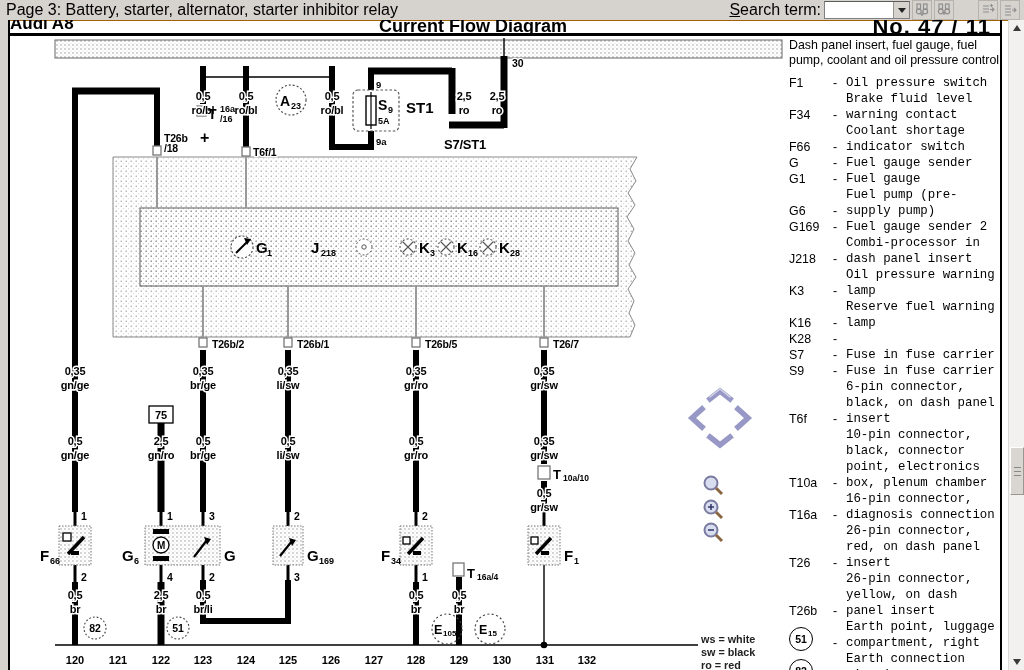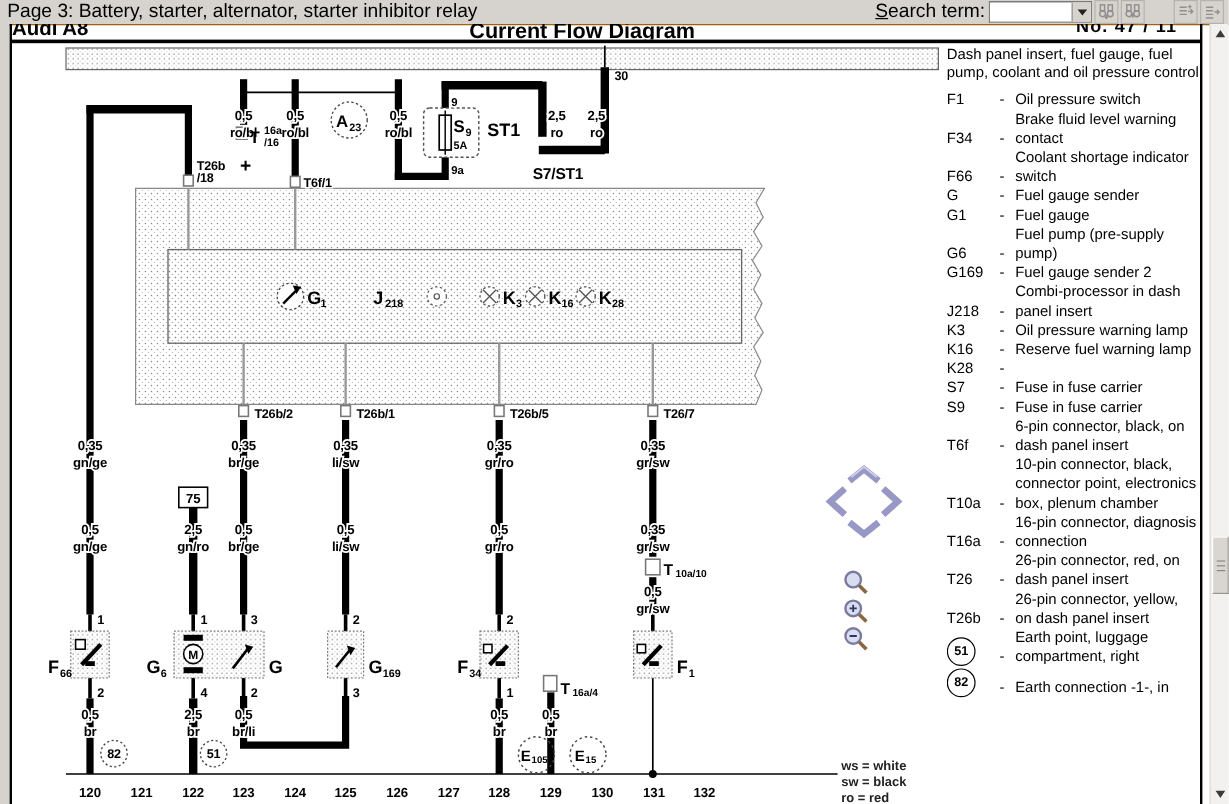--- a/index.html
+++ b/index.html
@@ -23,30 +23,30 @@
   .toolbar .endpad{width:4px;}
   
   .leftstrip{position:absolute;left:0;top:20px;width:8px;height:650px;background:#d6d3ce;}
   .pborder-l{position:absolute;left:8px;top:20px;width:2px;height:650px;background:#000;}
   .pborder-r{position:absolute;left:1000px;top:20px;width:2px;height:650px;background:#000;}
   
   .dochead{position:absolute;left:10px;top:20px;width:990px;height:13px;overflow:hidden;}
   .dochead .row{display:flex;align-items:flex-start;gap:24px;}
   .dh-model{font-size:17px;font-weight:bold;margin-top:-6px;letter-spacing:0px;}
   .dh-title{font-size:18px;font-weight:bold;margin:-4px auto 0 auto;}
-  .dh-no{font-size:15px;font-weight:bold;margin-top:-6px;margin-right:19px;letter-spacing:1px;}
+  .dh-no{font-size:22px;font-weight:bold;margin-top:-6px;margin-right:9px;letter-spacing:1px;}
   .dochead-rule{position:absolute;left:10px;top:33px;width:990px;height:2.5px;background:#000;}
   
   .legend{position:absolute;left:789px;top:38px;width:212px;height:632px;overflow:hidden;
           font-size:12.4px;line-height:16px;color:#000;}
   .ltitle{font-weight:normal;line-height:15.3px;margin-bottom:6px;}
   .lrow{display:flex;align-items:flex-end;}
   .lcode{width:44px;flex:none;}
   .ldash{width:13px;flex:none;}
-  .ldesc{width:152px;flex:none;}
+  .ldesc{width:152px;flex:none;font-family:Liberation Mono, monospace;}
   .circ{display:inline-block;width:22px;height:22px;border:1.3px solid #000;border-radius:50%;
         text-align:center;line-height:22px;font-size:10.5px;font-weight:bold;margin-top:2px;}
   
   .colorkey{position:absolute;left:701px;top:633px;font-size:10.8px;font-weight:bold;
             color:#222;line-height:13.2px;}
   
   .sbar{position:absolute;right:0;top:20px;width:15px;height:650px;background:#f2f1ef;
         border-left:1px solid #dcdad6;}
   .sbtn{position:absolute;left:0;width:15px;height:16px;display:flex;align-items:center;justify-content:center;}
   .sb-up{top:0;} .sb-dn{bottom:0;}

